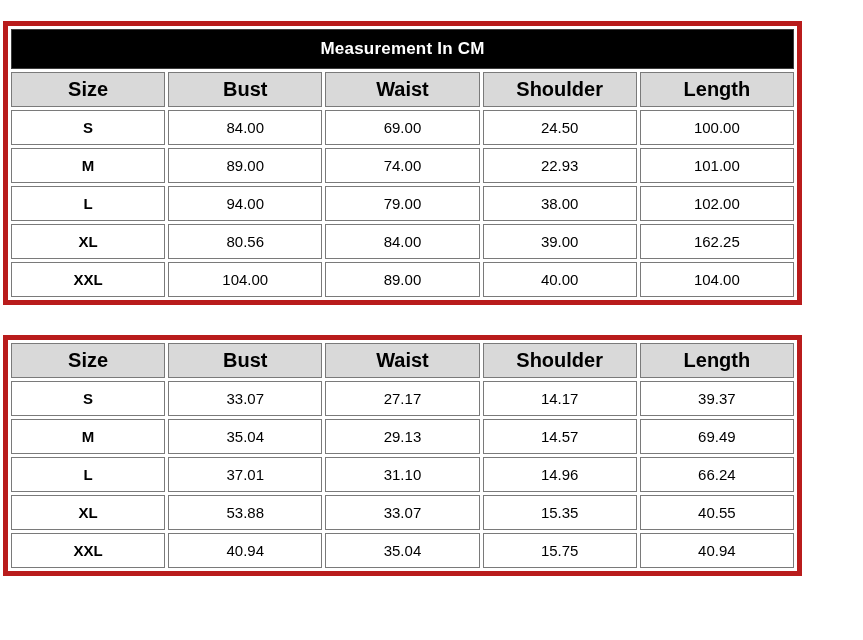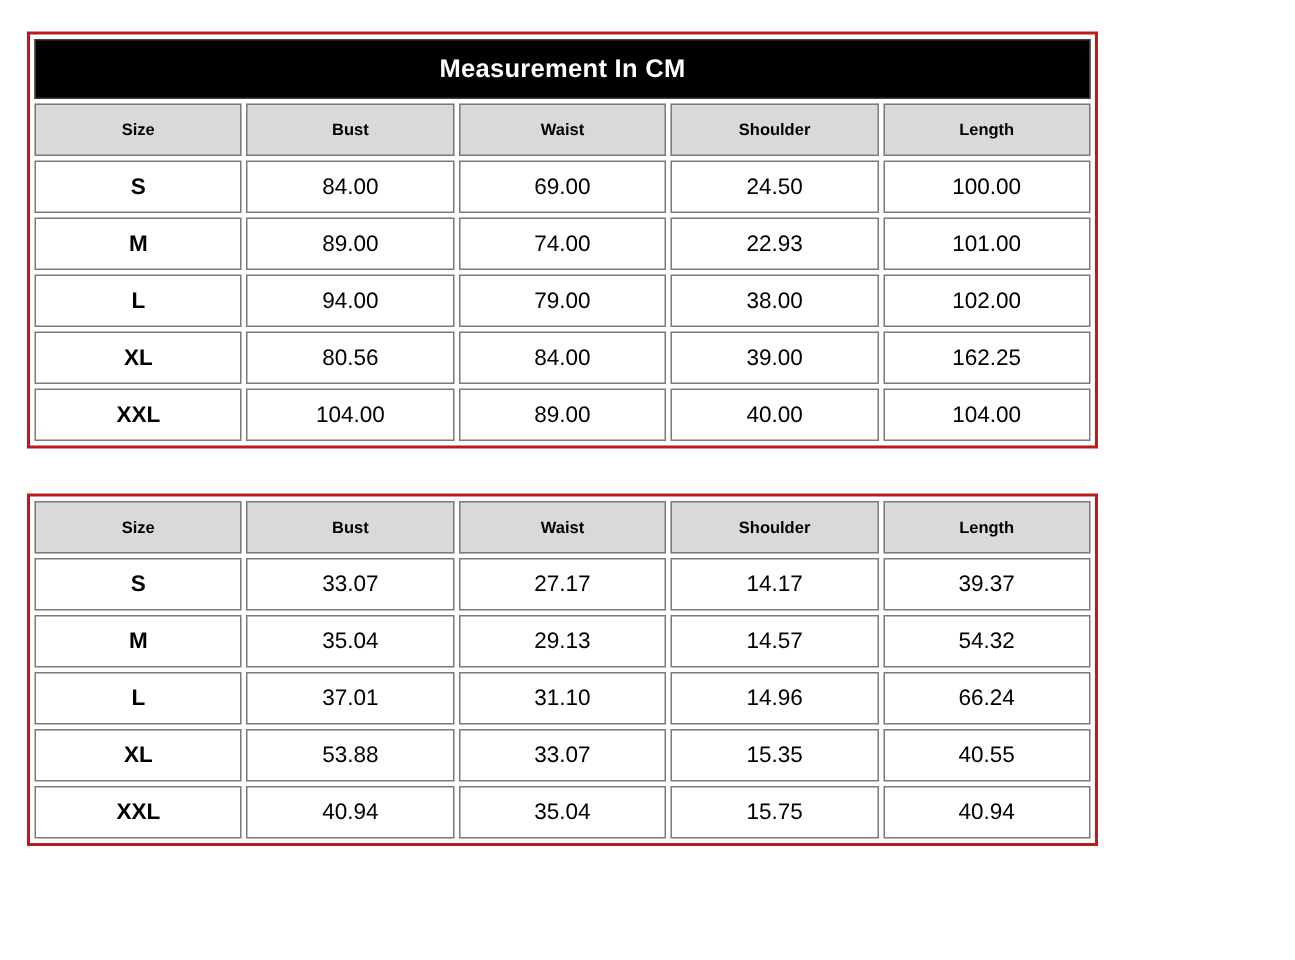--- a/index.html
+++ b/index.html
@@ -8,25 +8,25 @@
     background: #ffffff;
   }
   body {
     width: 863px;
     height: 640px;
     font-family: "Liberation Sans", sans-serif;
     color: #000000;
     overflow: hidden;
   }
   table.size-table {
-    width: 714px;
-    margin-left: 18px;
+    width: 799px;
+    margin-left: 3px;
     border-collapse: separate;
     border-spacing: 3px;
-    border: 2px solid #b91c1c;
+    border: 5px solid #b91c1c;
     table-layout: fixed;
     background: #ffffff;
   }
   table.size-table.t1 { margin-top: 21px; }
   table.size-table.t2 { margin-top: 30px; }
   th, td {
     border: 1px solid #7a7a7a;
     text-align: center;
     vertical-align: middle;
     padding: 0;
@@ -36,21 +36,21 @@
     color: #ffffff;
     font-size: 17px;
     font-weight: bold;
     height: 38px;
     border: 1px solid #3c3c3c;
     letter-spacing: 0.2px;
   }
   th.col-h {
     background: #d9d9d9;
     font-weight: bold;
-    font-size: 11px;
+    font-size: 20px;
     height: 33px;
   }
   td.cell {
     font-size: 15px;
     height: 33px;
     background: #ffffff;
   }
   td.size-cell {
     font-weight: bold;
   }
@@ -126,21 +126,21 @@
       <td class="cell">33.07</td>
       <td class="cell">27.17</td>
       <td class="cell">14.17</td>
       <td class="cell">39.37</td>
     </tr>
     <tr>
       <td class="cell size-cell">M</td>
       <td class="cell">35.04</td>
       <td class="cell">29.13</td>
       <td class="cell">14.57</td>
-      <td class="cell">54.32</td>
+      <td class="cell">69.49</td>
     </tr>
     <tr>
       <td class="cell size-cell">L</td>
       <td class="cell">37.01</td>
       <td class="cell">31.10</td>
       <td class="cell">14.96</td>
       <td class="cell">66.24</td>
     </tr>
     <tr>
       <td class="cell size-cell">XL</td>

